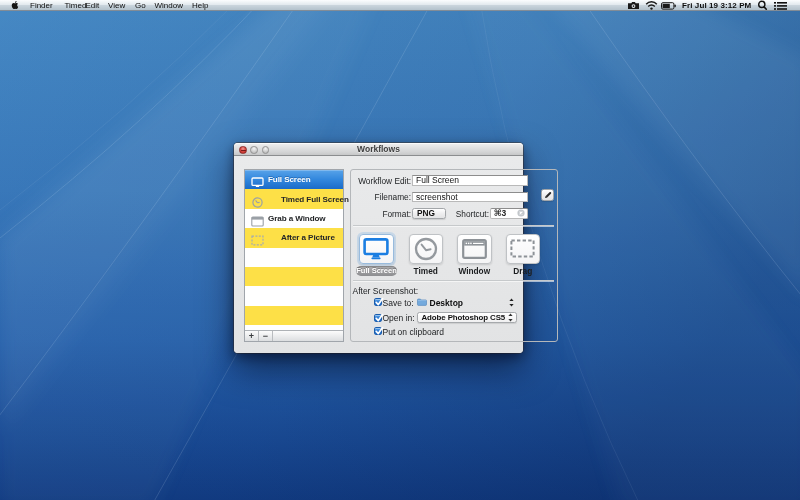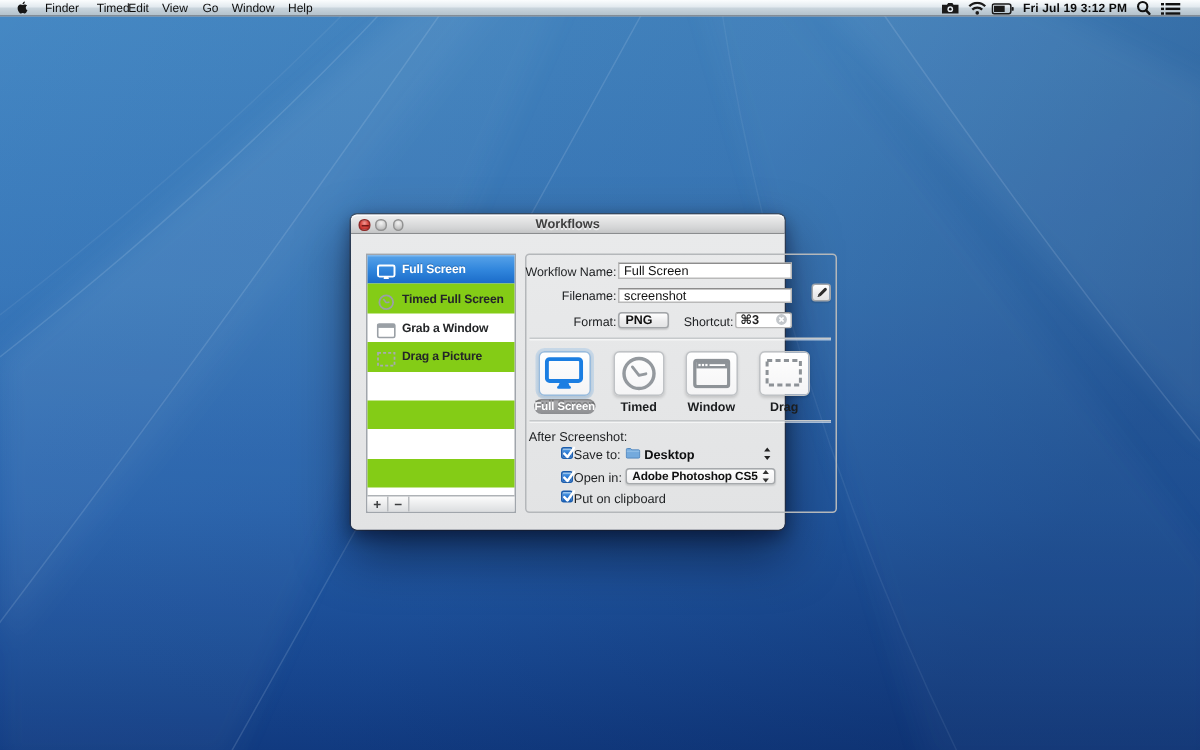--- a/index.html
+++ b/index.html
@@ -50,21 +50,21 @@
   
   .sidebar {
     position:absolute; left:10px; top:13px; width:100px; height:173px;
     background:#fff; border:1px solid #a0a5ab;
   }
   .srow { position:absolute; left:0; width:98px; height:19.4px; display:flex; align-items:center; }
   .srow .sicon { width:13px; height:11px; margin-left:5.5px; flex:none; }
   .srow .slabel { margin-left:4.5px; font-size:8.1px; font-weight:700; color:#242628; white-space:nowrap; letter-spacing:-.1px; }
   .srow.sel { background:linear-gradient(#58a3e9 0%, #3287dd 50%, #1a6bc9 100%); box-shadow:inset 0 1px 0 rgba(255,255,255,.25); }
   .srow.sel .slabel { color:#fff; text-shadow:0 -1px 0 rgba(0,40,90,.35); }
-  .srow.alt { background:#84cc16; }
+  .srow.alt { background:#fde047;gap:13px; }
   .sfooter {
     position:absolute; left:0; bottom:0; width:98px; height:11.5px;
     background:linear-gradient(#fcfcfc,#dcdee0); border-top:1px solid #aeb2b6;
     display:flex;
   }
   .sfbtn { width:14px; height:100%; border-right:1px solid #b9bcbf; color:#3c3e40;
     font-size:9px; line-height:10px; text-align:center; font-weight:700; }
 
   
   .groupbox {
@@ -247,33 +247,33 @@
             </svg>
         </span>
         <span class="slabel">Grab a Window</span>
       </div>
       <div class="srow alt" style="top:58.2px">
         <span class="sicon">
           <svg width="13" height="11" viewBox="0 0 13 11">
               <rect x="1" y="1.2" width="11" height="8.6" fill="none" stroke="#a6abb0" stroke-width="1.2" stroke-dasharray="2 1.4"></rect>
             </svg>
         </span>
-        <span class="slabel">Drag a Picture</span>
+        <span class="slabel">After a Picture</span>
       </div>
       <div class="srow alt" style="top:97px"></div>
       <div class="srow alt" style="top:135.8px"></div>
       <div class="sfooter">
         <div class="sfbtn">+</div>
         <div class="sfbtn">−</div>
       </div>
     </div>
 
     <div class="groupbox"></div>
 
-    <div class="flabel" style="right:calc(100% - 177px);top:19.5px">Workflow Name:</div>
+    <div class="flabel" style="right:calc(100% - 177px);top:19.5px">Workflow Edit:</div>
     <div class="tfield" style="left:178px;top:19px;width:116px;height:10.5px">
         <span>Full Screen</span>
       </div>
 
     <div class="flabel" style="right:calc(100% - 177px);top:36px">Filename:</div>
     <div class="tfield" style="left:178px;top:35.5px;width:116px;height:10.5px">
         <span>screenshot</span>
       </div>
     <div class="penbtn btnface">
       <svg width="8" height="8" viewBox="0 0 9 9">

